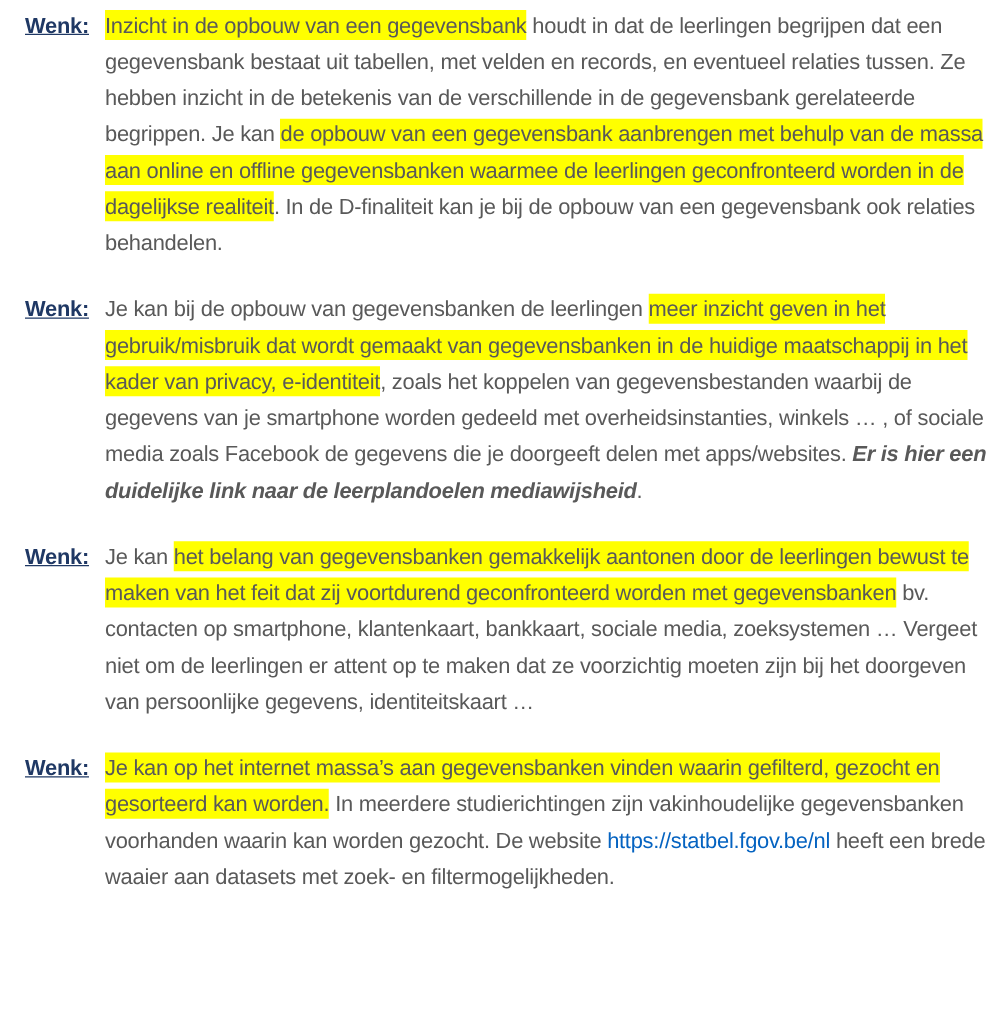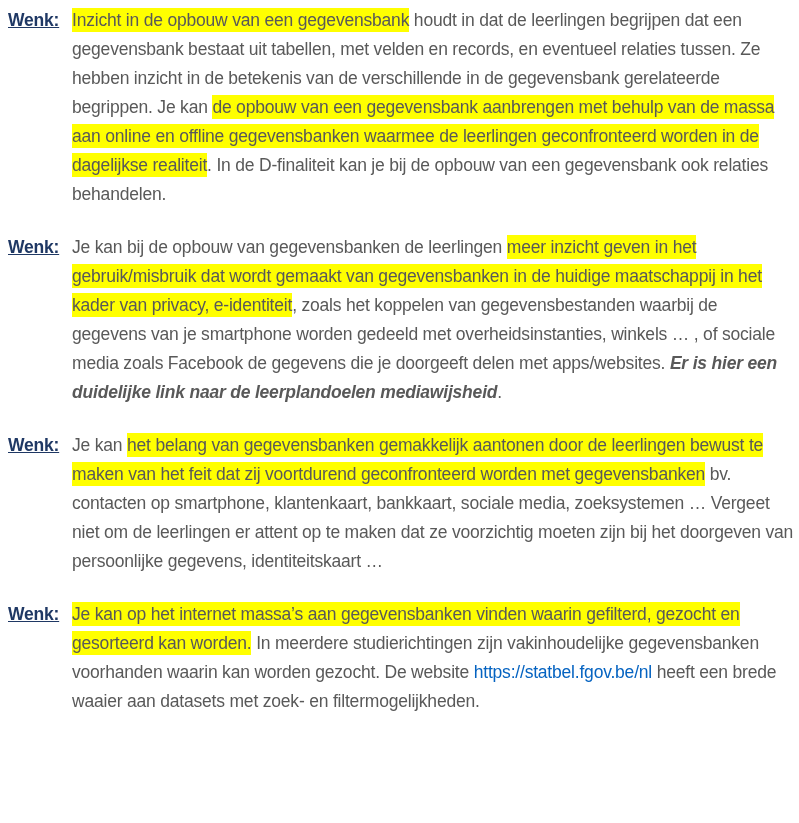--- a/index.html
+++ b/index.html
@@ -13,20 +13,21 @@
     height: 730px;
     overflow: hidden;
     background: #ffffff;
     font-family: "Liberation Sans", "DejaVu Sans", sans-serif;
     font-size: 17.5px;
     line-height: 29px;
     letter-spacing: -0.2px;
     color: #595959;
     box-sizing: border-box;
     padding-top: 6px;
+    padding-left: 12px;
   }
   .para {
     display: flex;
     align-items: flex-start;
     margin: 0 0 24px 0;
     padding-left: 8px;
   }
   .hint-label {
     flex: 0 0 64px;
     font-weight: bold;

